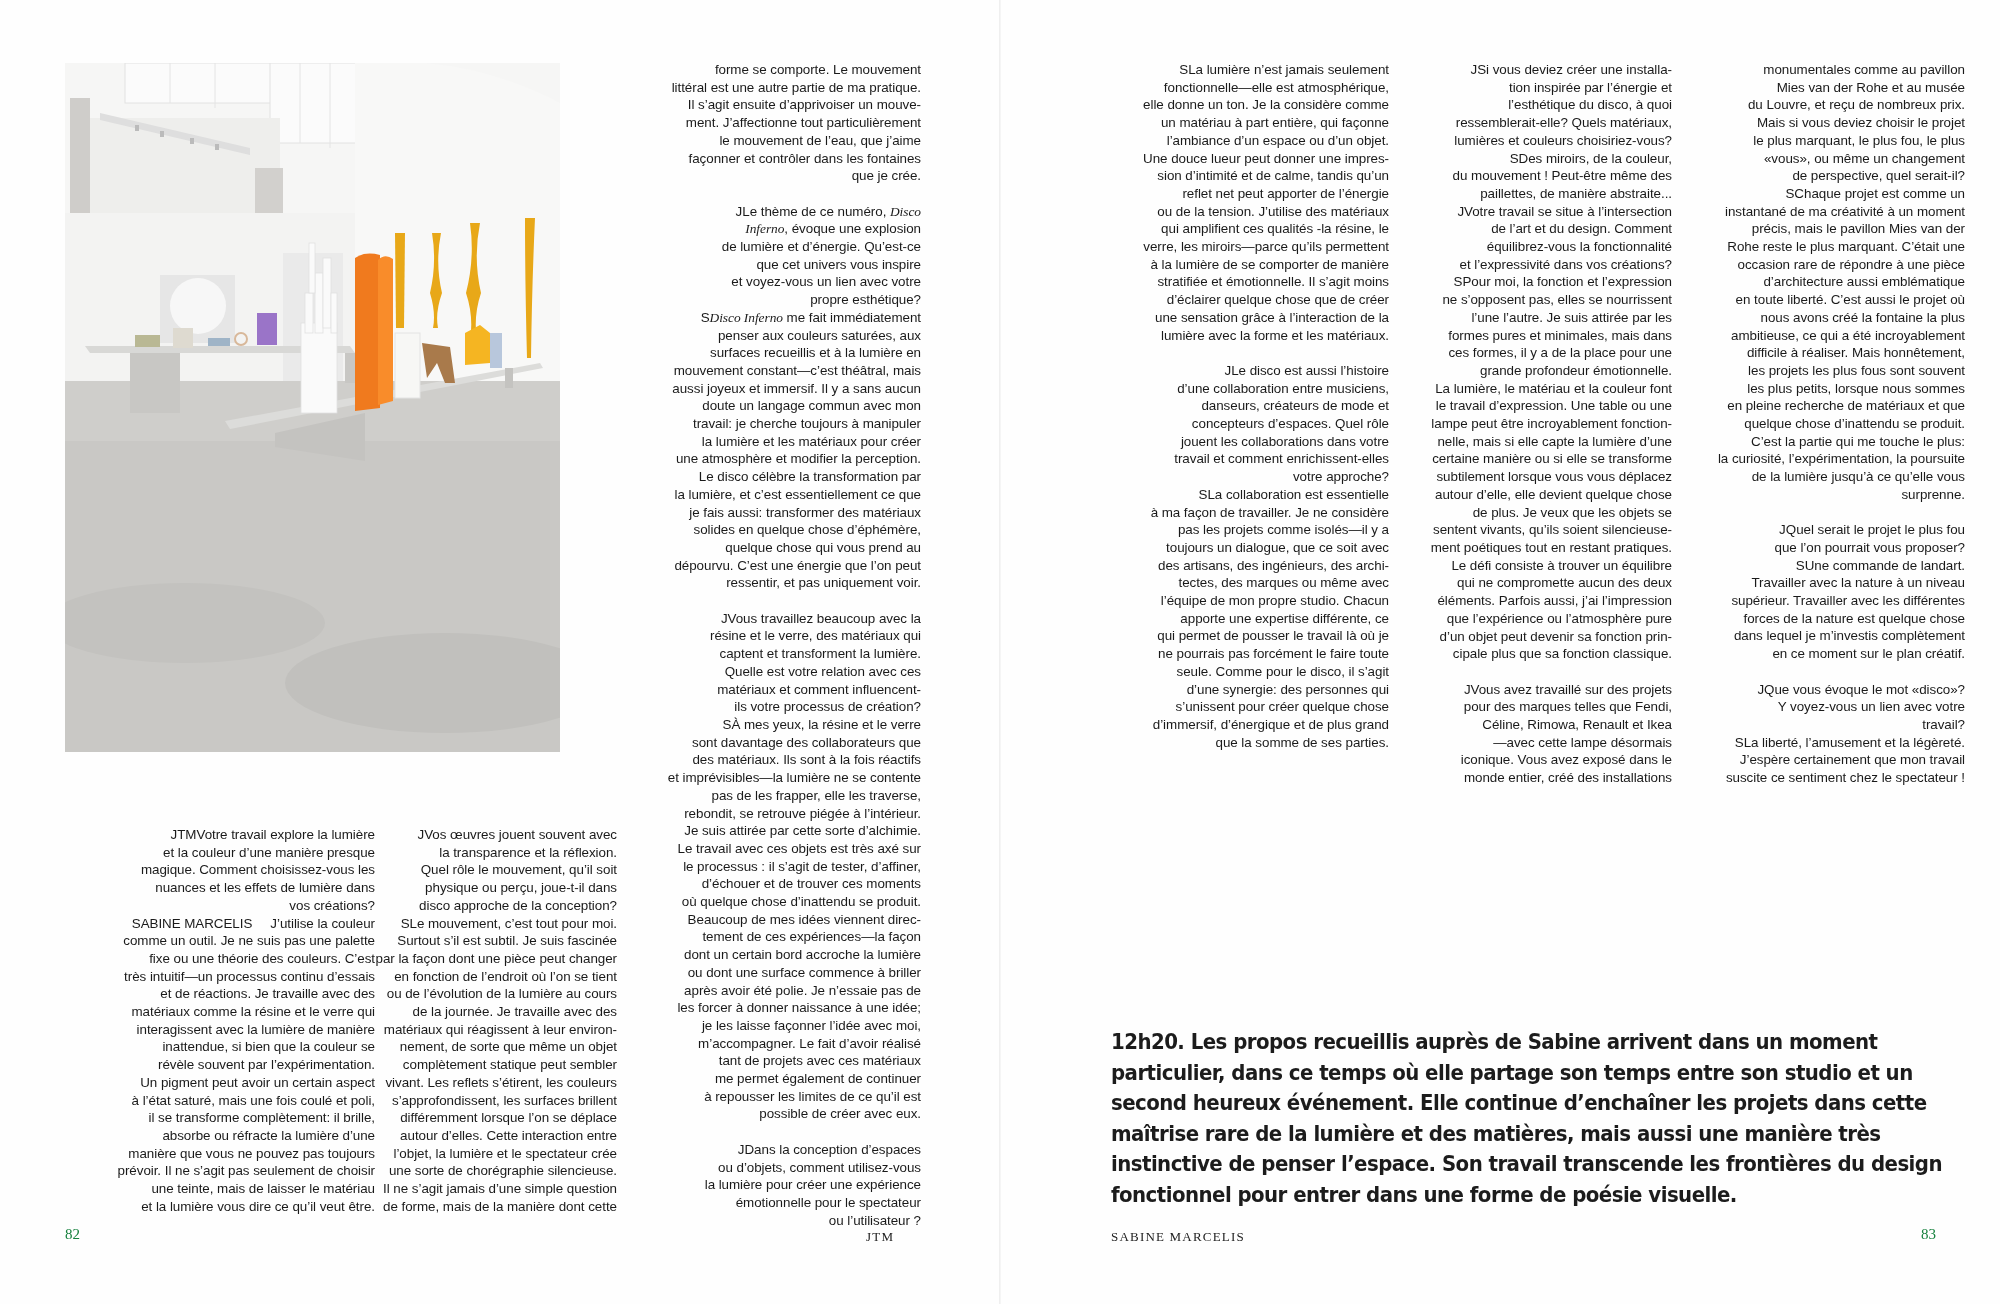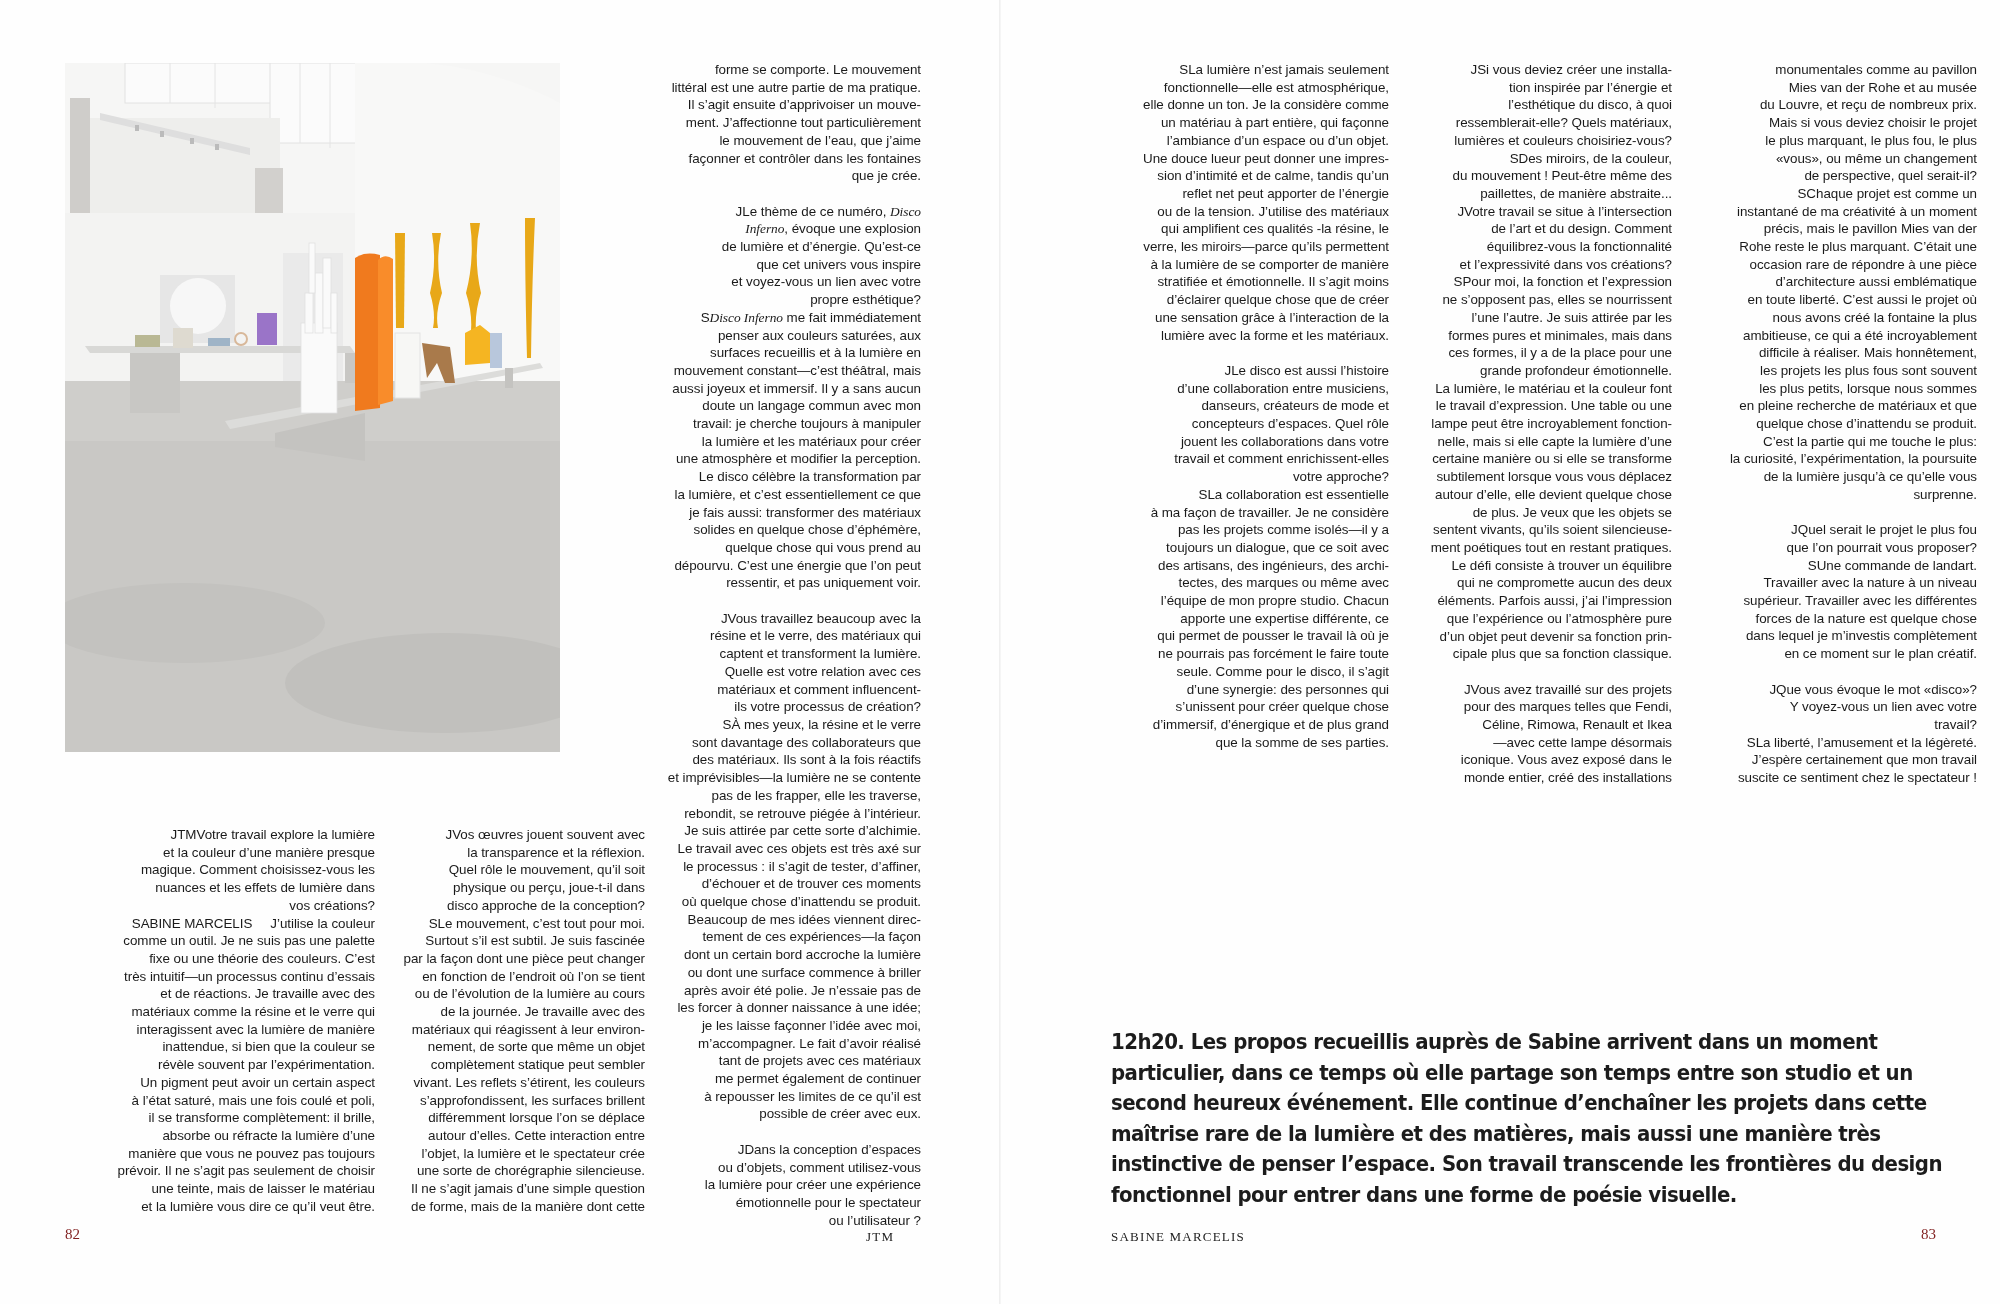--- a/index.html
+++ b/index.html
@@ -13,21 +13,21 @@
   .photo { position:absolute; left:65px; top:63px; width:495px; height:689px; overflow:hidden; background:#f4f4f3; }
 
   .col { position:absolute; font-size:13.4px; line-height:17.7px; letter-spacing:-0.05px;text-align:right; }
   .col .ln { display:block; white-space:nowrap; }
   .col .gap { display:block; height:17.7px; }
   .col .ind { padding-left:62px; }
   .col .spk { display:inline-block; }
   .col i { font-style:italic;font-family:Liberation Serif, serif; }
 
   .folio { position:absolute; font-family:"Liberation Serif", serif; font-size:13px; letter-spacing:1.2px; color:#222; }
-  .pagenum { position:absolute; font-family:"Liberation Serif", serif; font-size:15px; color:#7f1d1d; }
+  .pagenum { position:absolute; font-family:"Liberation Serif", serif; font-size:15px; color:#15803d; }
 
   .lede { position:absolute; left:110px; top:1027px; width:860px; font-family:"DejaVu Sans", sans-serif; font-size:21.5px; line-height:30.6px; font-weight:bold; letter-spacing:-0.6px; color:#1c1c1c; transform:scaleX(0.92); transform-origin:left top; }
   .lede .ln { display:block; white-space:nowrap; }
 </style>
 </head>
 <body>
 
 <div class="spread">
 
   <div class="page left">
@@ -128,21 +128,21 @@
         <span class="ln">révèle souvent par l’expérimentation.</span>
         <span class="ln">Un pigment peut avoir un certain aspect</span>
         <span class="ln">à l’état saturé, mais une fois coulé et poli,</span>
         <span class="ln">il se transforme complètement: il brille,</span>
         <span class="ln">absorbe ou réfracte la lumière d’une</span>
         <span class="ln">manière que vous ne pouvez pas toujours</span>
         <span class="ln">prévoir. Il ne s’agit pas seulement de choisir</span>
         <span class="ln">une teinte, mais de laisser le matériau</span>
         <span class="ln">et la lumière vous dire ce qu’il veut être.</span>
       </div>
-    <div class="col" id="L-col2" style="left:347px; top:826px; width:270px;margin-left:28px;">
+    <div class="col" id="L-col2" style="left:347px; top:826px; width:270px;">
         <span class="ln"><span class="spk" style="width: 62px;">J</span>Vos œuvres jouent souvent avec</span>
         <span class="ln ind">la transparence et la réflexion.</span>
         <span class="ln ind">Quel rôle le mouvement, qu’il soit</span>
         <span class="ln ind">physique ou perçu, joue-t-il dans</span>
         <span class="ln ind">disco approche de la conception?</span>
         <span class="ln"><span class="spk" style="width: 62px;">S</span>Le mouvement, c’est tout pour moi.</span>
         <span class="ln">Surtout s’il est subtil. Je suis fascinée</span>
         <span class="ln">par la façon dont une pièce peut changer</span>
         <span class="ln">en fonction de l’endroit où l’on se tient</span>
         <span class="ln">ou de l’évolution de la lumière au cours</span>
@@ -312,21 +312,21 @@
         <span class="ln">d’un objet peut devenir sa fonction prin-</span>
         <span class="ln">cipale plus que sa fonction classique.</span>
         <span class="gap"></span>
         <span class="ln"><span class="spk" style="width: 62px;">J</span>Vous avez travaillé sur des projets</span>
         <span class="ln ind">pour des marques telles que Fendi,</span>
         <span class="ln ind">Céline, Rimowa, Renault et Ikea</span>
         <span class="ln ind">—avec cette lampe désormais</span>
         <span class="ln ind">iconique. Vous avez exposé dans le</span>
         <span class="ln ind">monde entier, créé des installations</span>
       </div>
-    <div class="col" id="R-col3" style="left:674px; top:61px; width:290px;margin-left:12px;">
+    <div class="col" id="R-col3" style="left:674px; top:61px; width:290px;">
         <span class="ln ind">monumentales comme au pavillon</span>
         <span class="ln ind">Mies van der Rohe et au musée</span>
         <span class="ln ind">du Louvre, et reçu de nombreux prix.</span>
         <span class="ln ind">Mais si vous deviez choisir le projet</span>
         <span class="ln ind">le plus marquant, le plus fou, le plus</span>
         <span class="ln ind">«vous», ou même un changement</span>
         <span class="ln ind">de perspective, quel serait-il?</span>
         <span class="ln"><span class="spk" style="width: 62px;">S</span>Chaque projet est comme un</span>
         <span class="ln">instantané de ma créativité à un moment</span>
         <span class="ln">précis, mais le pavillon Mies van der</span>

